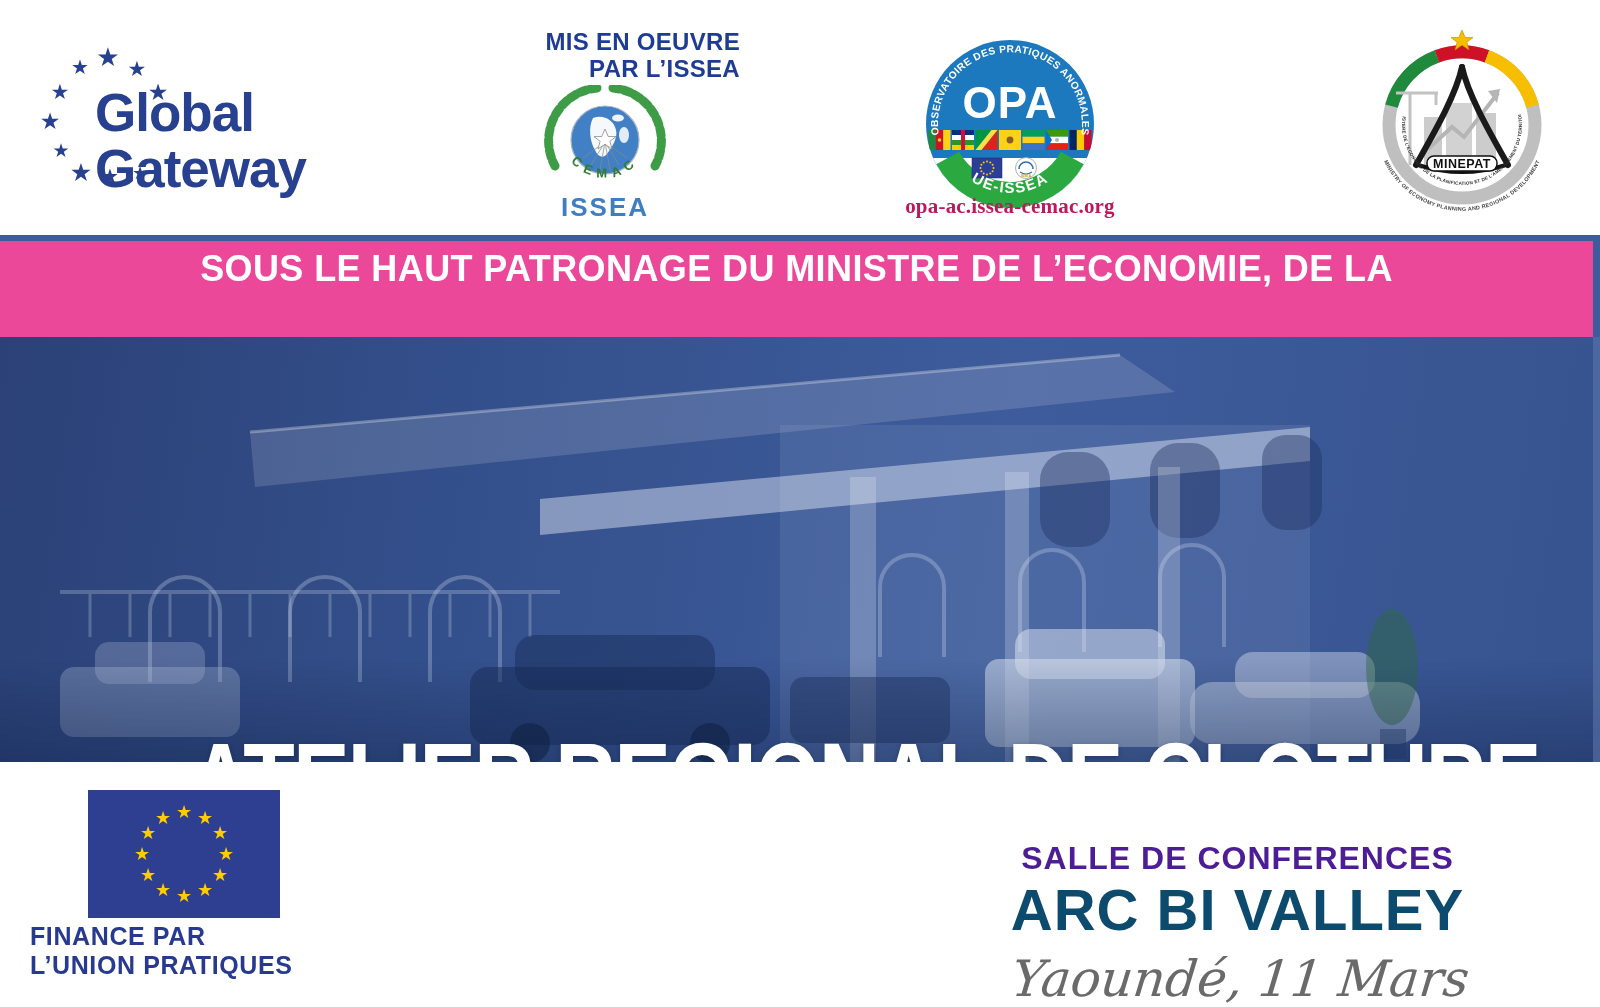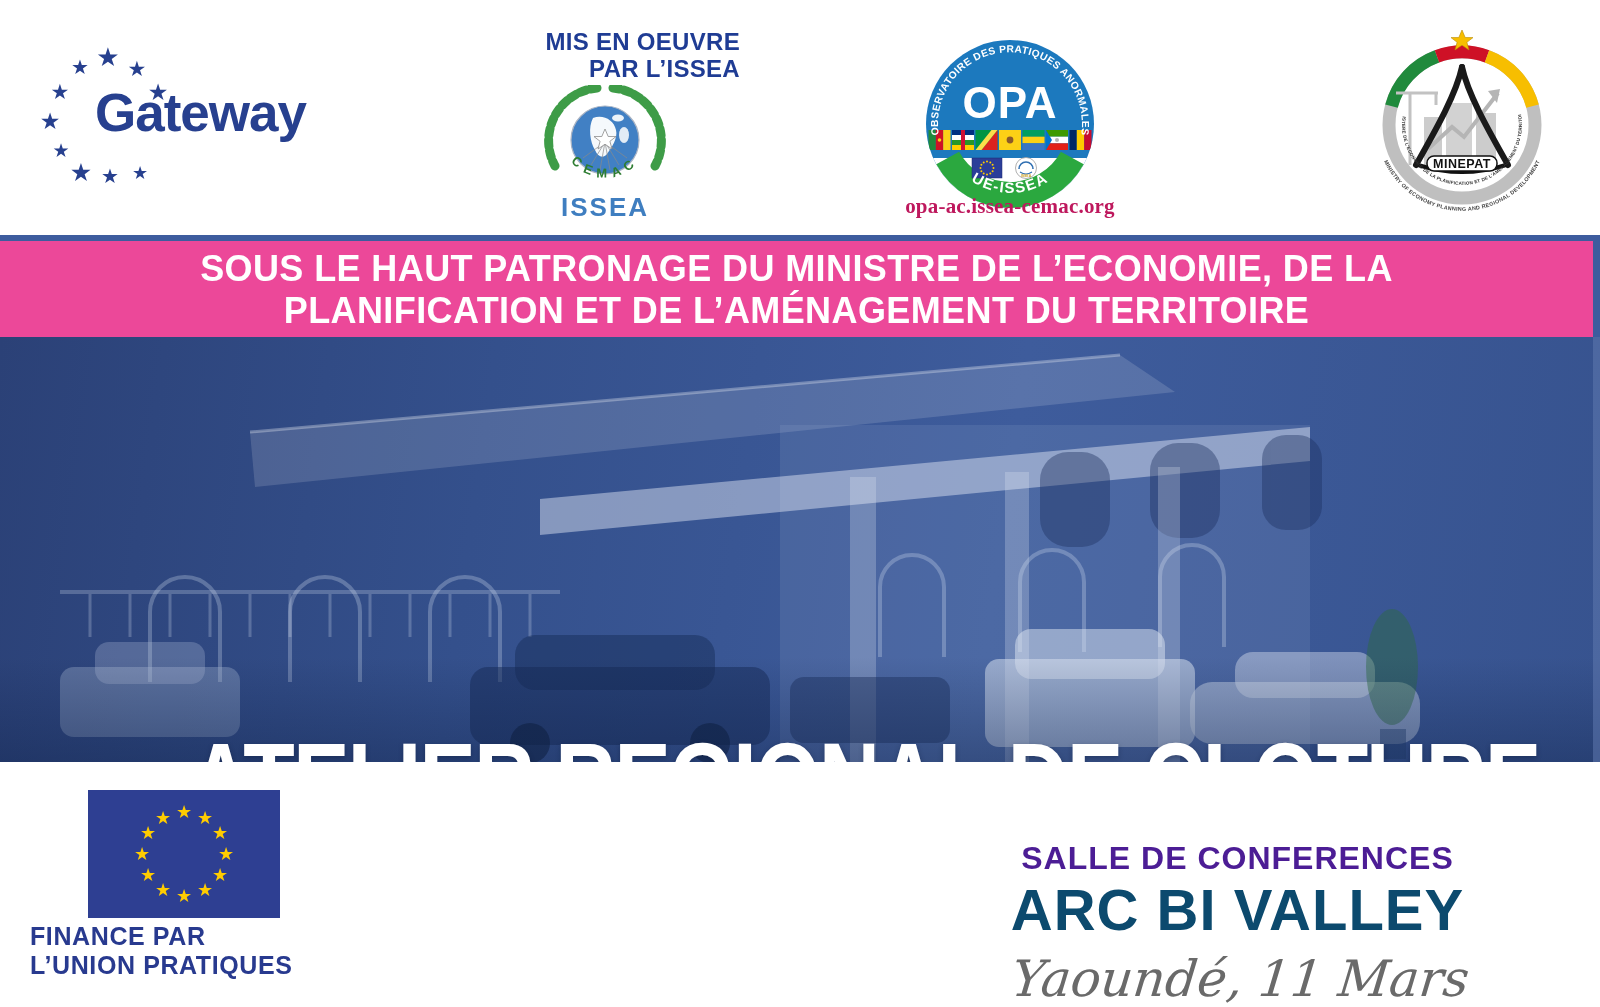--- a/index.html
+++ b/index.html
@@ -74,20 +74,21 @@
       <span class="gg-star" style="left:95px;top:23px;font-size:21px;"></span>
       <span class="gg-star" style="left:116px;top:47px;font-size:23px;"></span>
       <span class="gg-star" style="left:38px;top:22px;font-size:20px;"></span>
       <span class="gg-star" style="left:18px;top:46px;font-size:21px;"></span>
       <span class="gg-star" style="left:8px;top:76px;font-size:23px;"></span>
       <span class="gg-star" style="left:19px;top:105px;font-size:19px;"></span>
       <span class="gg-star" style="left:39px;top:127px;font-size:25px;"></span>
       <span class="gg-star" style="left:68px;top:131px;font-size:20px;"></span>
       <span class="gg-star" style="left:98px;top:128px;font-size:18px;"></span>
       <div class="gg-text">
+        <div>Global</div>
         <div>Gateway</div>
       </div>
     </div>
 
     <div class="issea-block">
       <div class="issea-caption">MIS EN OEUVRE</div>
       <div class="issea-caption">PAR L’ISSEA</div>
       <svg class="issea-svg" width="140" height="150" viewBox="-70 -55 140 150">
         <path d="M -8,-52 A 53 53 0 0 0 -50,26" fill="none" stroke="#3E9C47" stroke-width="9" stroke-dasharray="7 4" stroke-linecap="round"></path>
         <path d="M 8,-52 A 53 53 0 0 1 50,26" fill="none" stroke="#3E9C47" stroke-width="9" stroke-dasharray="7 4" stroke-linecap="round"></path>
@@ -240,21 +241,20 @@
       </text>
       <text font-size="5.4" font-weight="700" fill="#444" letter-spacing=".3">
         <textPath href="#mnEn" startOffset="50%" text-anchor="middle">MINISTRY OF ECONOMY PLANNING AND REGIONAL DEVELOPMENT</textPath>
       </text>
     </svg>
   </div>
 
   <div class="patronage-wrap">
     <div class="patronage-band">
       <div class="patronage-line">SOUS LE HAUT PATRONAGE DU MINISTRE DE L’ECONOMIE, DE LA</div>
-      <div class="patronage-line">PLANIFICATION ET DE L’AMÉNAGEMENT DU TERRITOIRE</div>
     </div>
   </div>
 
   <div class="hero">
     <svg class="hero-bg" width="1600" height="425" viewBox="0 0 1600 425">
       <defs>
         <linearGradient id="fadeDark" x1="0" y1="0" x2="0" y2="1">
           <stop offset="0" stop-color="#0F2148" stop-opacity="0"></stop>
           <stop offset="1" stop-color="#0F2148" stop-opacity=".38"></stop>
         </linearGradient>

